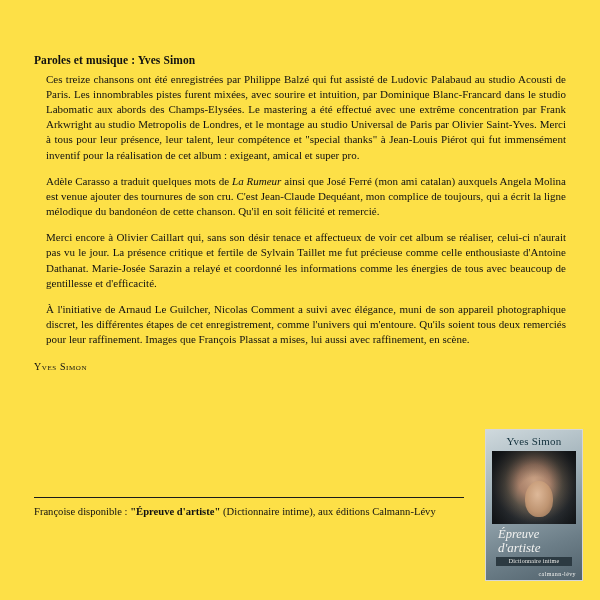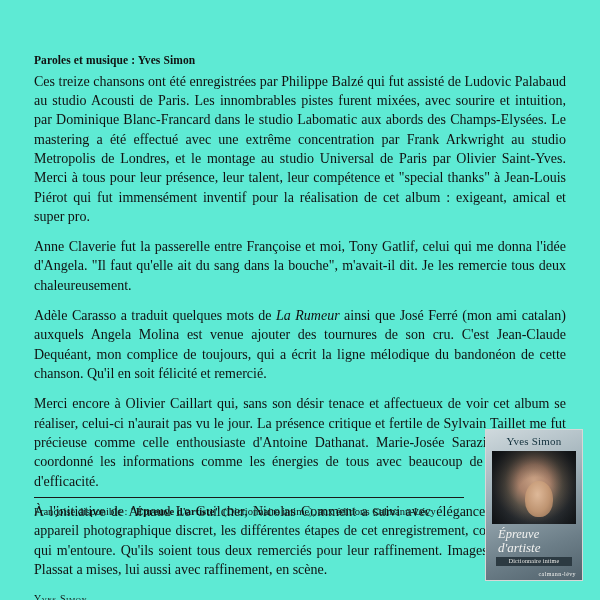--- a/index.html
+++ b/index.html
@@ -13,36 +13,36 @@
     font-family: "Liberation Serif", serif;
     color: #111111;
     overflow: hidden;
   }
   .page {
     position: relative;
     width: 600px;
     height: 600px;
     box-sizing: border-box;
     padding: 52px 34px 16px 34px;
-    background: #5eead4;
+    background: #fde047;
   }
   .headline {
     font-weight: bold;
     font-size: 11.5px;
     line-height: 1.45;
     margin: 0 0 3px 0;
     letter-spacing: 0.1px;
   }
   .headline.second {
     margin-bottom: 13px;
   }
   .para {
-    font-size: 14px;
+    font-size: 11px;
     line-height: 1.38;
-    margin: 0 0 11px 0;
+    margin: 0 0 11px 12px;
     text-align: justify;
     text-justify: inter-word;
     hyphens: none;
   }
   .para .it {
     font-style: italic;
   }
   .signature {
     font-size: 10px;
     letter-spacing: 0.6px;
@@ -153,21 +153,20 @@
   }
 </style>
 </head>
 <body>
 
 <div class="page">
 
   <p class="headline">Paroles et musique : Yves Simon</p>
 
   <p class="para">Ces treize chansons ont été enregistrées par Philippe Balzé qui fut assisté de Ludovic Palabaud au studio Acousti de Paris. Les innombrables pistes furent mixées, avec sourire et intuition, par Dominique Blanc-Francard dans le studio Labomatic aux abords des Champs-Elysées. Le mastering a été effectué avec une extrême concentration par Frank Arkwright au studio Metropolis de Londres, et le montage au studio Universal de Paris par Olivier Saint-Yves. Merci à tous pour leur présence, leur talent, leur compétence et "special thanks" à Jean-Louis Piérot qui fut immensément inventif pour la réalisation de cet album : exigeant, amical et super pro.</p>
-  <p class="para">Anne Claverie fut la passerelle entre Françoise et moi, Tony Gatlif, celui qui me donna l'idée d'Angela. "Il faut qu'elle ait du sang dans la bouche", m'avait-il dit. Je les remercie tous deux chaleureusement.</p>
   <p class="para">Adèle Carasso a traduit quelques mots de <span class="it">La Rumeur</span> ainsi que José Ferré (mon ami catalan) auxquels Angela Molina est venue ajouter des tournures de son cru. C'est Jean-Claude Dequéant, mon complice de toujours, qui a écrit la ligne mélodique du bandonéon de cette chanson. Qu'il en soit félicité et remercié.</p>
   <p class="para">Merci encore à Olivier Caillart qui, sans son désir tenace et affectueux de voir cet album se réaliser, celui-ci n'aurait pas vu le jour. La présence critique et fertile de Sylvain Taillet me fut précieuse comme celle enthousiaste d'Antoine Dathanat. Marie-Josée Sarazin a relayé et coordonné les informations comme les énergies de tous avec beaucoup de gentillesse et d'efficacité.</p>
   <p class="para">À l'initiative de Arnaud Le Guilcher, Nicolas Comment a suivi avec élégance, muni de son appareil photographique discret, les différentes étapes de cet enregistrement, comme l'univers qui m'entoure. Qu'ils soient tous deux remerciés pour leur raffinement. Images que François Plassat a mises, lui aussi avec raffinement, en scène.</p>
 
   <p class="signature">Yves Simon</p>
 
   <div class="divider"></div>
 
   <div class="footer-note">
     <span>Françoise disponible : </span><b>"Épreuve d'artiste"</b><span> (Dictionnaire intime), aux éditions Calmann-Lévy</span>

